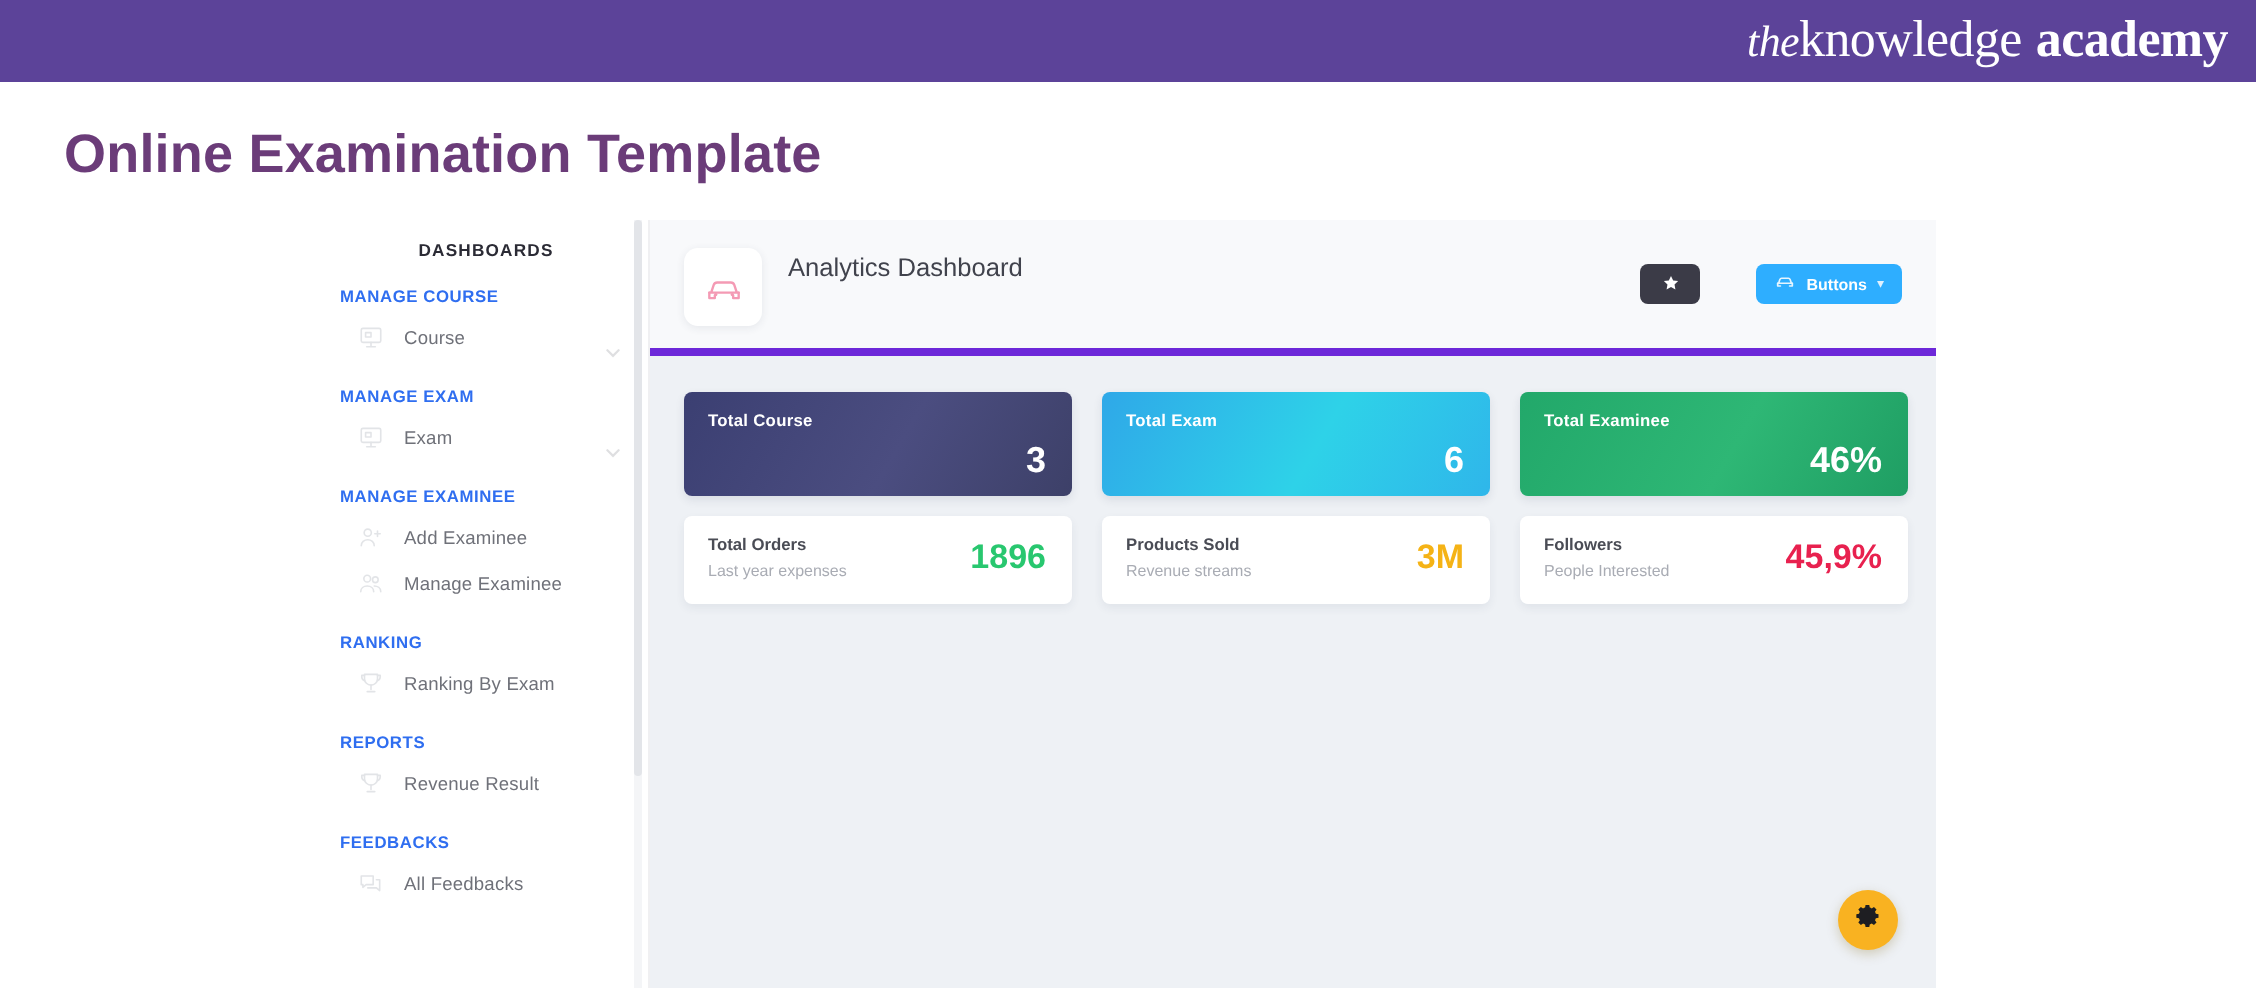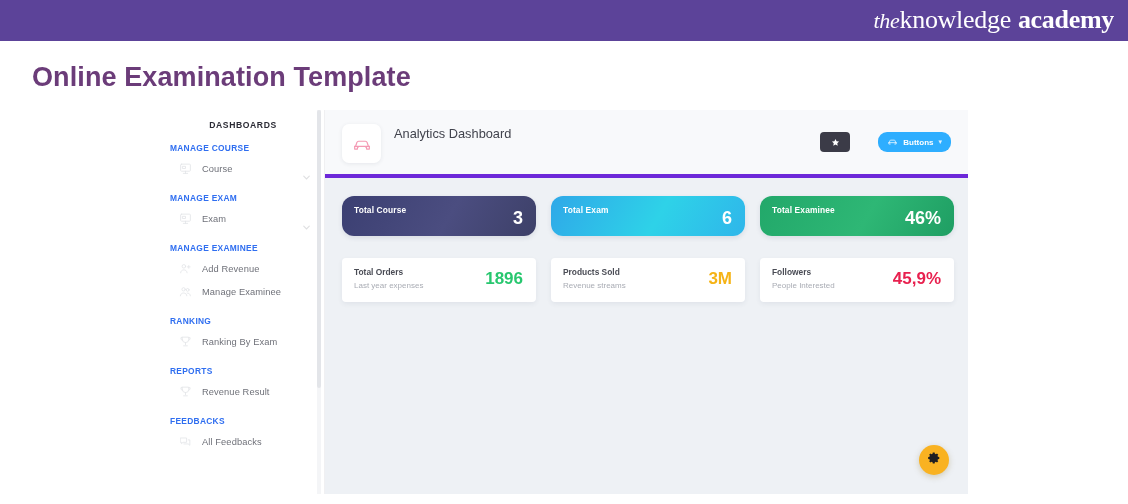--- a/index.html
+++ b/index.html
@@ -115,36 +115,36 @@
   }
   .mh-star {
     position: absolute; right: 118px; top: 22px;
     width: 30px; height: 20px; border-radius: 4px;
     background: #3b3b47;
     display: flex; align-items: center; justify-content: center;
     cursor: pointer;
   }
   .mh-btn {
     position: absolute; right: 17px; top: 22px;
-    height: 20px; padding: 0 9px; border-radius: 9px;
+    height: 20px; padding: 0 9px; border-radius: 4px;
     background: #2eaeff;
     display: flex; align-items: center; gap: 5px;
     cursor: pointer;
   }
   .mh-btn .t { font-size: 8px; color: #ffffff; font-weight: 700; }
   .mh-btn .c { font-size: 7px; color: #dff1ff; }
 
   
   .cards {
     position: absolute; left: 17px; top: 86px;
     width: 612px;
     display: flex; gap: 15px;
   }
   .card-top {
-    flex: 1; height: 40px; border-radius: 12px;
+    flex: 1; height: 52px; border-radius: 4px;
     position: relative;
     box-shadow: 0 2px 5px rgba(40,50,80,.10);
   }
   .card-top .lab {
     position: absolute; left: 12px; top: 9px;
     font-size: 8.4px; font-weight: 700; color: #ffffff;
     letter-spacing: .15px;
   }
   .card-top .val {
     position: absolute; right: 13px; bottom: 7px;
@@ -230,21 +230,21 @@
         </div>
         <div class="sb-head">MANAGE EXAMINEE</div>
         <div class="sb-item">
           <span class="sb-ico">
             <svg width="13" height="13" viewBox="0 0 24 24" fill="none" stroke="#9aa0ab" stroke-width="1.5" stroke-linecap="round" stroke-linejoin="round">
               <circle cx="9" cy="8" r="3.3"></circle>
               <path d="M3 20c0-3.3 2.7-5.5 6-5.5s6 2.2 6 5.5"></path>
               <path d="M18 6.5v5M15.5 9h5"></path>
             </svg>
           </span>
-          <span class="sb-lbl">Add Revenue</span>
+          <span class="sb-lbl">Add Examinee</span>
         </div>
         <div class="sb-item">
           <span class="sb-ico">
             <svg width="13" height="13" viewBox="0 0 24 24" fill="none" stroke="#9aa0ab" stroke-width="1.5" stroke-linecap="round" stroke-linejoin="round">
               <circle cx="8.5" cy="8" r="3.1"></circle>
               <circle cx="16" cy="9" r="2.6"></circle>
               <path d="M2.5 20c0-3.2 2.7-5.2 6-5.2s6 2 6 5.2"></path>
               <path d="M15 14.8c3 0 6 1.7 6 5.2"></path>
             </svg>
           </span>

